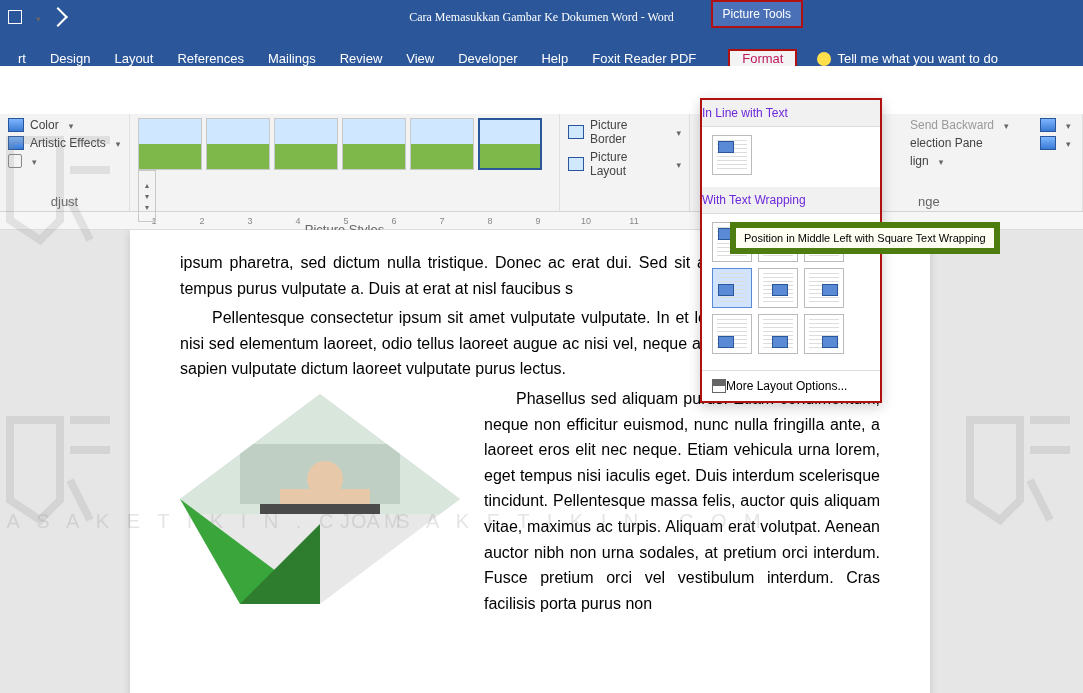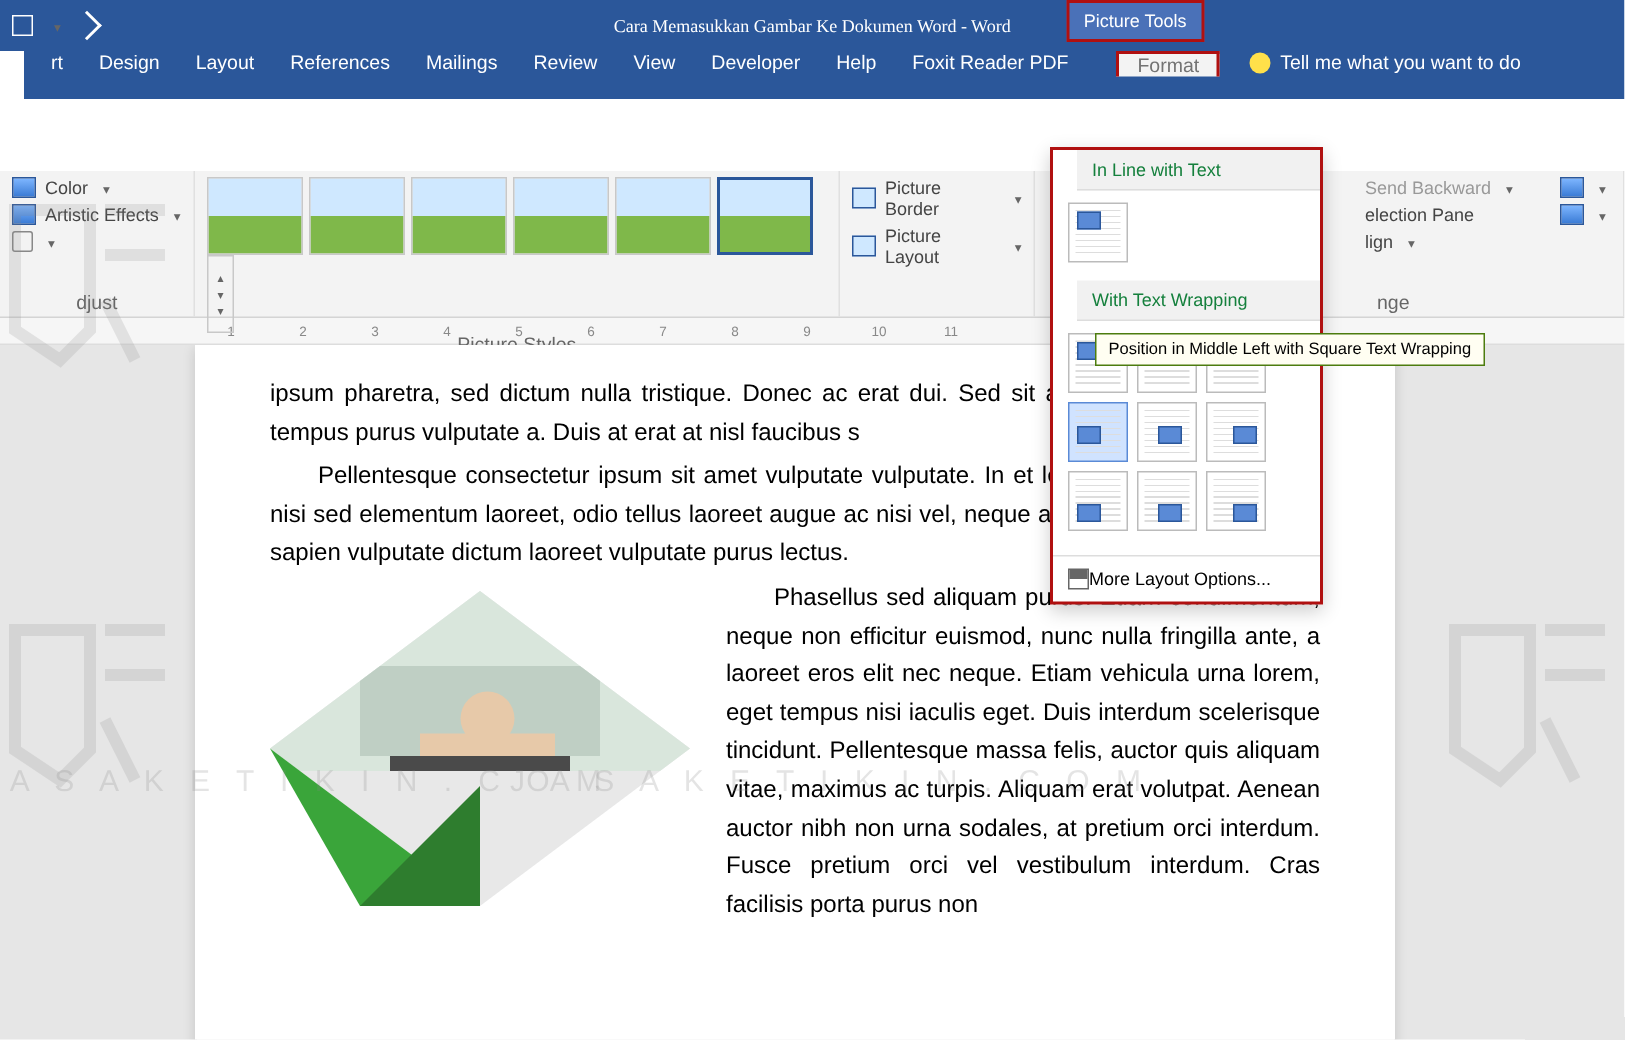--- a/index.html
+++ b/index.html
@@ -6,23 +6,23 @@
 body { width: 1083px; height: 693px; background: #fff; overflow: hidden; position: relative; }
 
 
 .title-bar { height: 34px; background: #2b579a; display: flex; align-items: center; padding: 0 8px; color: #fff; }
 .title-qat { display: flex; gap: 10px; align-items: center; }
 .title-text { position: absolute; left: 50%; transform: translateX(-50%); font-size: 12px; white-space: nowrap; font-family: Liberation Serif, serif; }
 .context-tab-wrap { position: absolute; right: 280px; top: 0; }
 .context-tab { border: 2px solid #b01010; padding: 2px 10px; background: #4a71b8; color: #fff; font-size: 12px; height: 28px; display: flex; align-items: center; }
 
 
-.ribbon-tabs { height: 32px; background: #2b579a; display: flex; align-items: flex-start; color: #fff; padding-left: 6px; margin-left: 16px; }
+.ribbon-tabs { height: 32px; background: #2b579a; display: flex; align-items: flex-end; color: #fff; padding-left: 6px; }
 .ribbon-tabs .tab { padding: 0 12px; font-size: 13px; display: flex; align-items: center; cursor: pointer; }
-.ribbon-tabs .tab.active { background: #f3f3f3; color: #737373; border: 2px solid #b01010; border-bottom: none; }
+.ribbon-tabs .tab.active { background: #f3f3f3; color: #be185d; border: 2px solid #b01010; border-bottom: none; }
 .tell-me { margin-left: 20px; font-size: 13px; display: flex; align-items: center; gap: 6px; }
 .tell-me .bulb { width: 14px; height: 14px; background: #ffe04a; border-radius: 50%; }
 
 
 .ribbon { height: 98px; background: #f3f3f3; border-bottom: 1px solid #d4d4d4; display: flex; position: relative; margin-top: 48px; }
 .group { border-right: 1px solid #e0e0e0; padding: 4px 8px 2px; display: flex; flex-direction: column; position: relative; font-size: 12px; color: #444; }
 .group-label { text-align: center; font-size: 13px; color: #666; margin-top: auto; }
 
 .adjust .row { display: flex; align-items: center; gap: 6px; margin-bottom: 4px; }
 .icon-sq { width: 16px; height: 14px; background: linear-gradient(#7eb6ff,#3a7bd5); border: 1px solid #2b579a; }
@@ -41,33 +41,33 @@
 
 .arrange { width: 200px; }
 .arrange .row { display: flex; align-items: center; gap: 6px; margin-bottom: 4px; font-size: 12px; }
 
 .crop-group { width: 60px; align-items: center; }
 .crop-icon { width: 28px; height: 28px; border: 2px solid #555; margin: 6px 0; }
 
 
 .position-btn { position: absolute; top: 2px; left: 2px; border: 2px solid #b01010; padding: 4px 10px; display: flex; align-items: center; gap: 6px; background: #f3f3f3; font-size: 12px; }
 .position-panel { position: absolute; top: 98px; left: 700px; width: 182px; border: 2px solid #b01010; background: #fff; box-shadow: 0 4px 12px rgba(0,0,0,.2); z-index: 100; font-size: 12px; }
-.panel-header { padding: 6px 10px; background: #f1f1f1; border-bottom: 1px solid #ddd; color: #15803d; margin-left: 16px; }
+.panel-header { padding: 6px 0; background: #f1f1f1; border-bottom: 1px solid #ddd; color: #6d28d9; }
 .panel-body { padding: 8px 10px; }
 .pos-grid { display: grid; grid-template-columns: repeat(3, 40px); gap: 6px; margin-bottom: 8px; }
 .pos-cell { width: 40px; height: 40px; border: 1px solid #bbb; background: #fff; position: relative; cursor: pointer; }
 .pos-cell.hover { background: #d0e3ff; border-color: #5a8ad6; }
 .pos-cell::before { content:""; position:absolute; inset:4px; background: repeating-linear-gradient(#ddd 0 1px, transparent 1px 4px); }
 .pos-cell::after { content:""; position:absolute; width:14px; height:10px; background:#5a8ad6; border:1px solid #2b579a; }
 .pos-tl::after{top:5px;left:5px} .pos-tc::after{top:5px;left:13px} .pos-tr::after{top:5px;right:5px}
 .pos-ml::after{top:15px;left:5px} .pos-mc::after{top:15px;left:13px} .pos-mr::after{top:15px;right:5px}
 .pos-bl::after{bottom:5px;left:5px} .pos-bc::after{bottom:5px;left:13px} .pos-br::after{bottom:5px;right:5px}
 .pos-inline::after{top:5px;left:5px}
 .panel-footer { border-top: 1px solid #ddd; padding: 8px 10px; display: flex; align-items: center; gap: 0; cursor: pointer; }
-.tooltip { position: absolute; top: 222px; left: 730px; background: #fffef2; border: 1px solid #4d7c0f; padding: 4px 8px; font-size: 11px; z-index: 101; }
+.tooltip { position: absolute; top: 222px; left: 730px; background: #fffef2; border: 6px solid #4d7c0f; padding: 4px 8px; font-size: 11px; z-index: 101; }
 
 
 .ruler { height: 18px; background: #f6f6f6; border-bottom: 1px solid #ddd; font-size: 9px; color: #888; display: flex; align-items: center; padding-left: 130px; }
 .ruler span { width: 48px; display: inline-block; text-align: center; }
 
 
 .doc-area { background: #e6e6e6; height: calc(693px - 34px - 32px - 98px - 18px); padding: 0 20px 0 130px; overflow: hidden; position: relative; }
 .page { background: #fff; width: 800px; padding: 20px 50px; font-family: "Times New Roman", serif; font-size: 16px; line-height: 1.6; text-align: justify; box-shadow: 0 2px 8px rgba(0,0,0,.15); min-height: 600px; position: relative; }
 .page .image-wrap { float: left; margin: 8px 24px 8px 0; width: 280px; }
 .page .image-wrap svg { display: block; }

